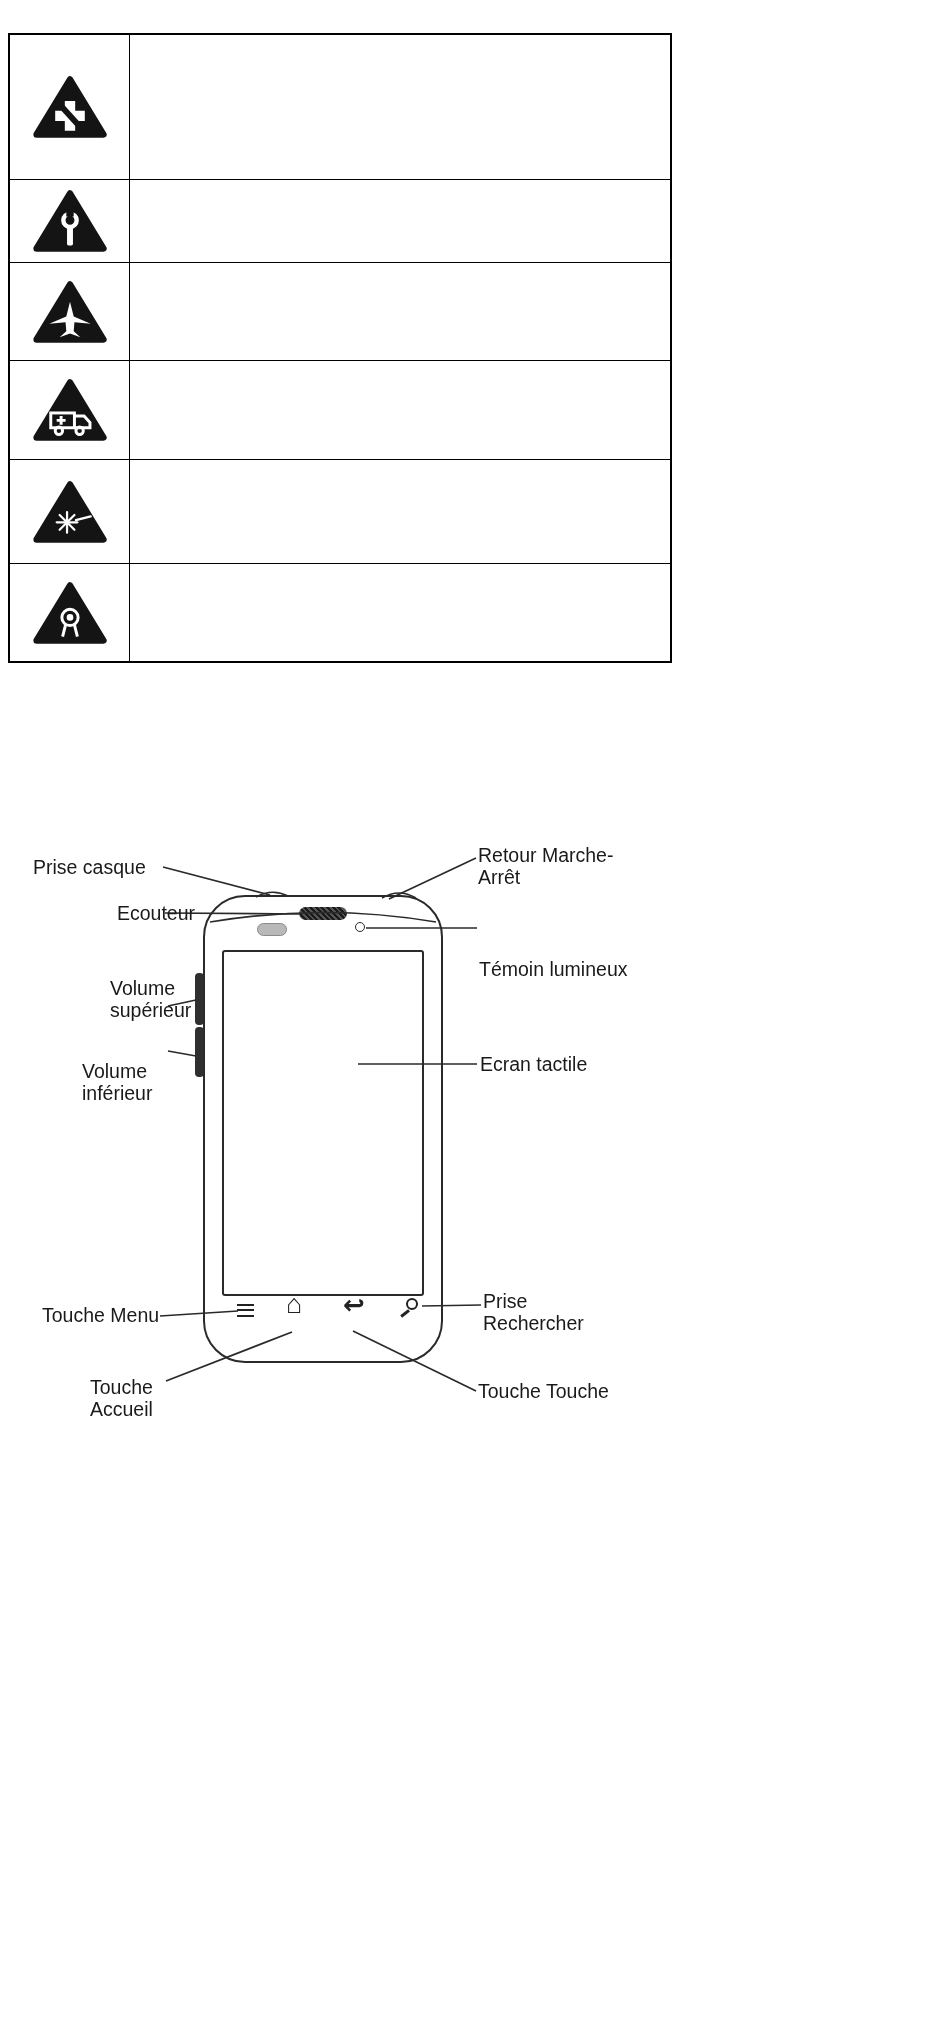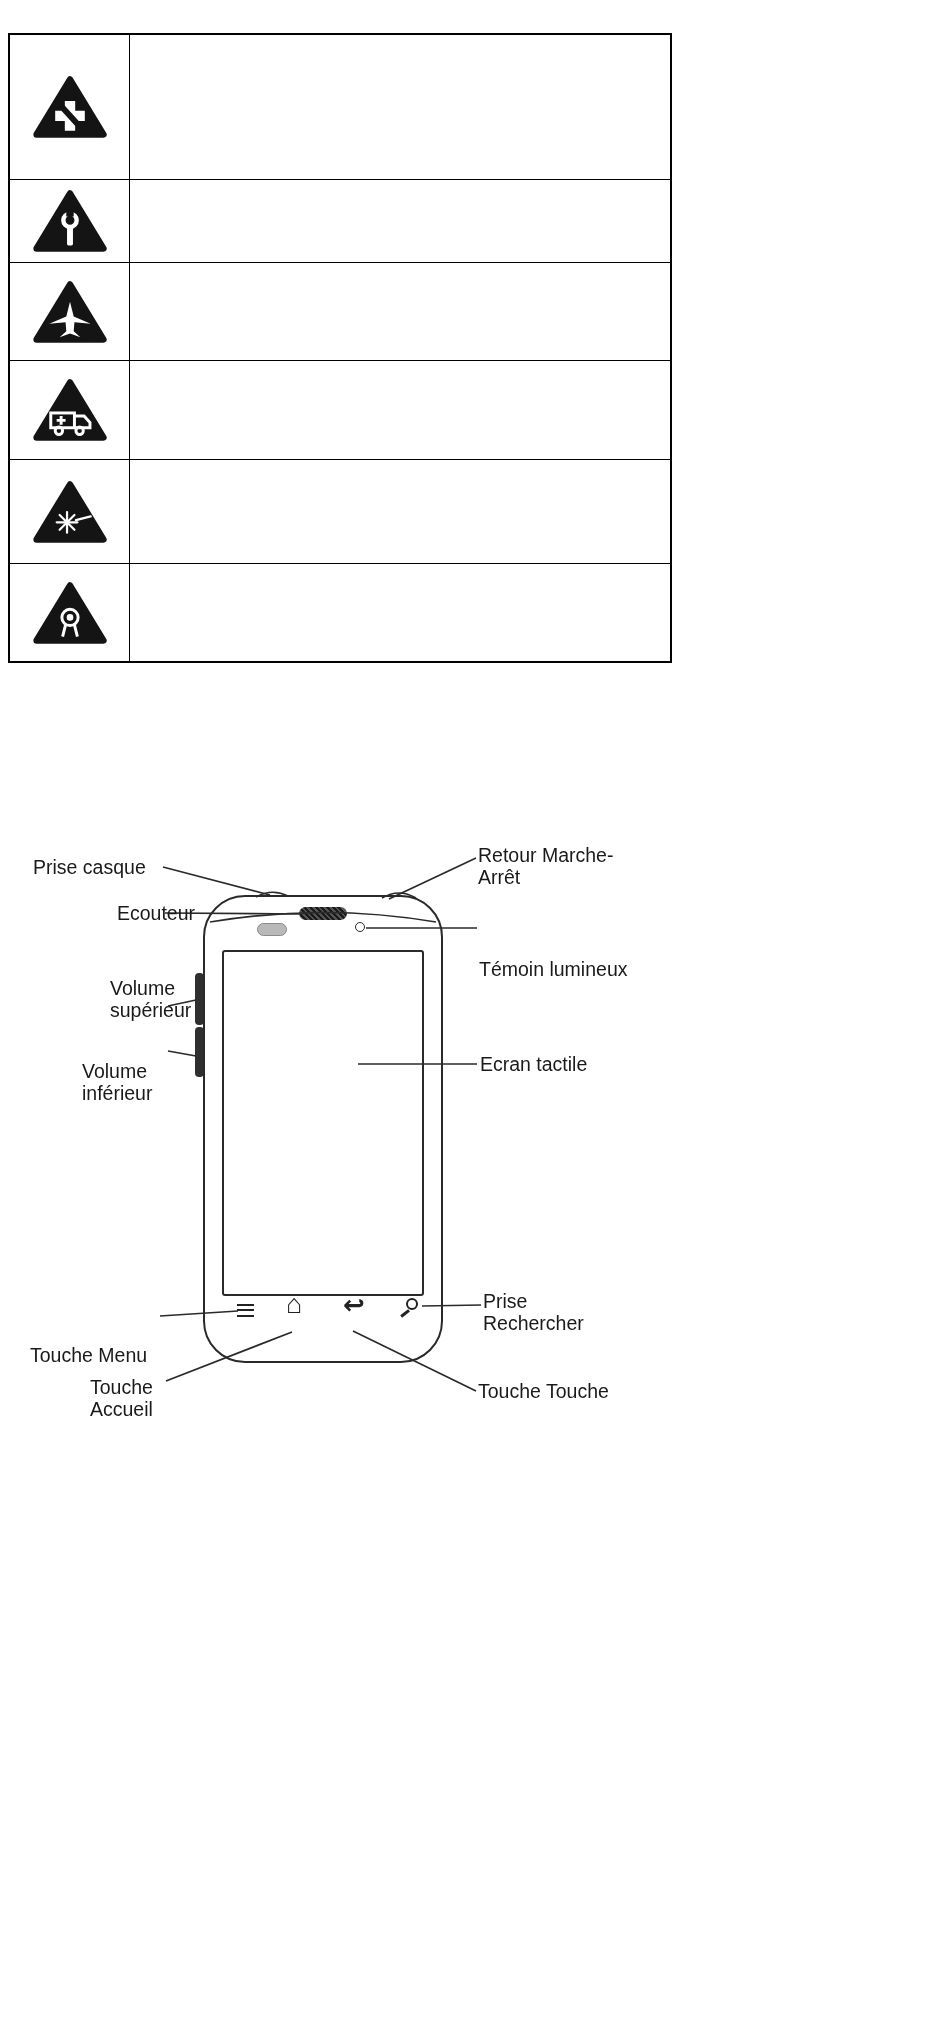--- a/index.html
+++ b/index.html
@@ -121,21 +121,21 @@
     color: #1a1a1a; z-index: 4;
     white-space: normal;
   }
   .lbl-prise    { left: 33px;  top: 856px; }
   .lbl-power    { left: 478px; top: 844px; width: 168px; }
   .lbl-ecouteur { left: 72px;  top: 902px; margin-left: 45px; }
   .lbl-temoin   { left: 479px; top: 916px; margin-top: 42px; }
   .lbl-volsup   { left: 70px;  top: 977px;  width: 100px; margin-left: 40px; }
   .lbl-volinf   { left: 82px;  top: 1038px; width: 100px; margin-top: 22px; }
   .lbl-ecran    { left: 480px; top: 1053px; }
-  .lbl-menu     { left: 30px;  top: 1304px; margin-top: 40px; }
+  .lbl-menu     { left: 42px;  top: 1304px; }
   .lbl-search   { left: 483px; top: 1290px; width: 116px; }
   .lbl-home     { left: 90px;  top: 1376px; width: 86px; }
   .lbl-back     { left: 478px; top: 1380px; }
 </style>
 </head>
 <body>
 
 <div class="page">
 
   <div class="warning-table">

